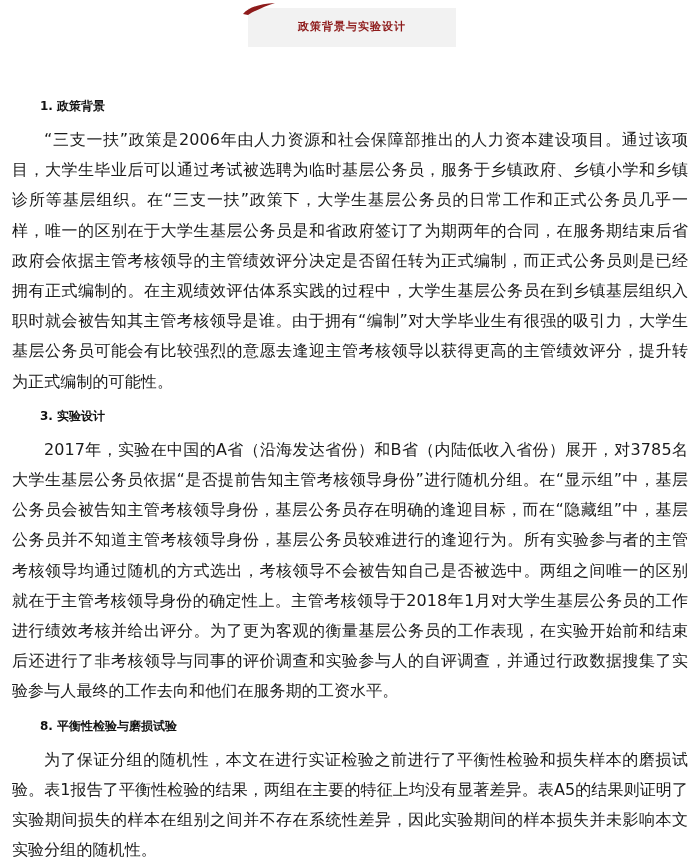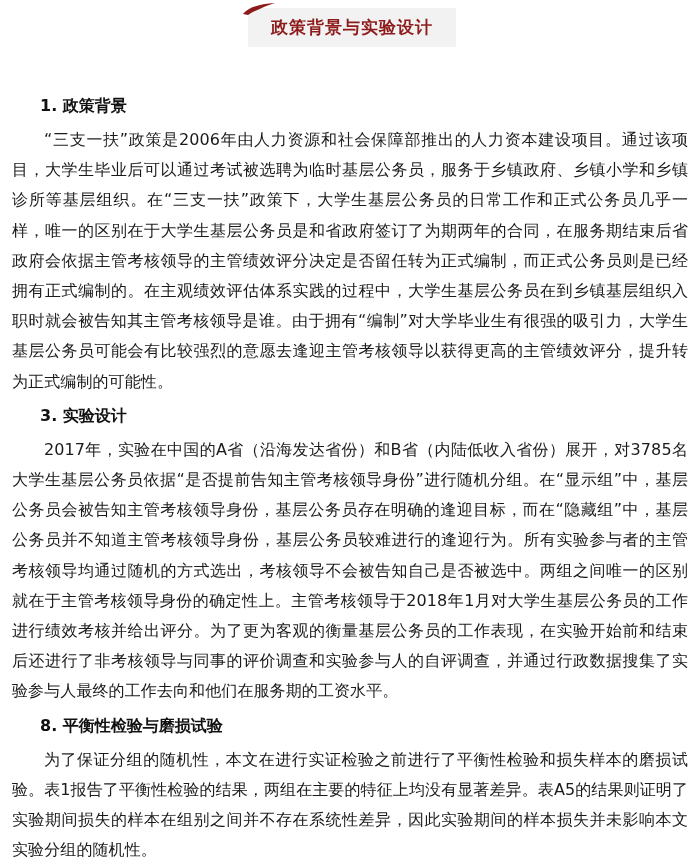--- a/index.html
+++ b/index.html
@@ -29,34 +29,34 @@
       top: -6px;
       width: 34px;
       height: 14px;
     }
     .title-text {
       position: absolute;
       left: 0;
       right: 0;
       top: 9px;
       text-align: center;
-      font-size: 17px;
+      font-size: 11px;
       font-weight: bold;
       color: #8e1b1b;
       letter-spacing: 1px;
       line-height: 20px;
     }
     .content {
       position: absolute;
       left: 8px;
       top: 91px;
       width: 684px;
     }
     .section-heading {
-      font-size: 16px;
+      font-size: 12px;
       font-weight: bold;
       color: #111;
       line-height: 30px;
       height: 30px;
       padding-left: 32px;
       margin: 0;
       white-space: nowrap;
     }
     .para {
       font-size: 16px;

